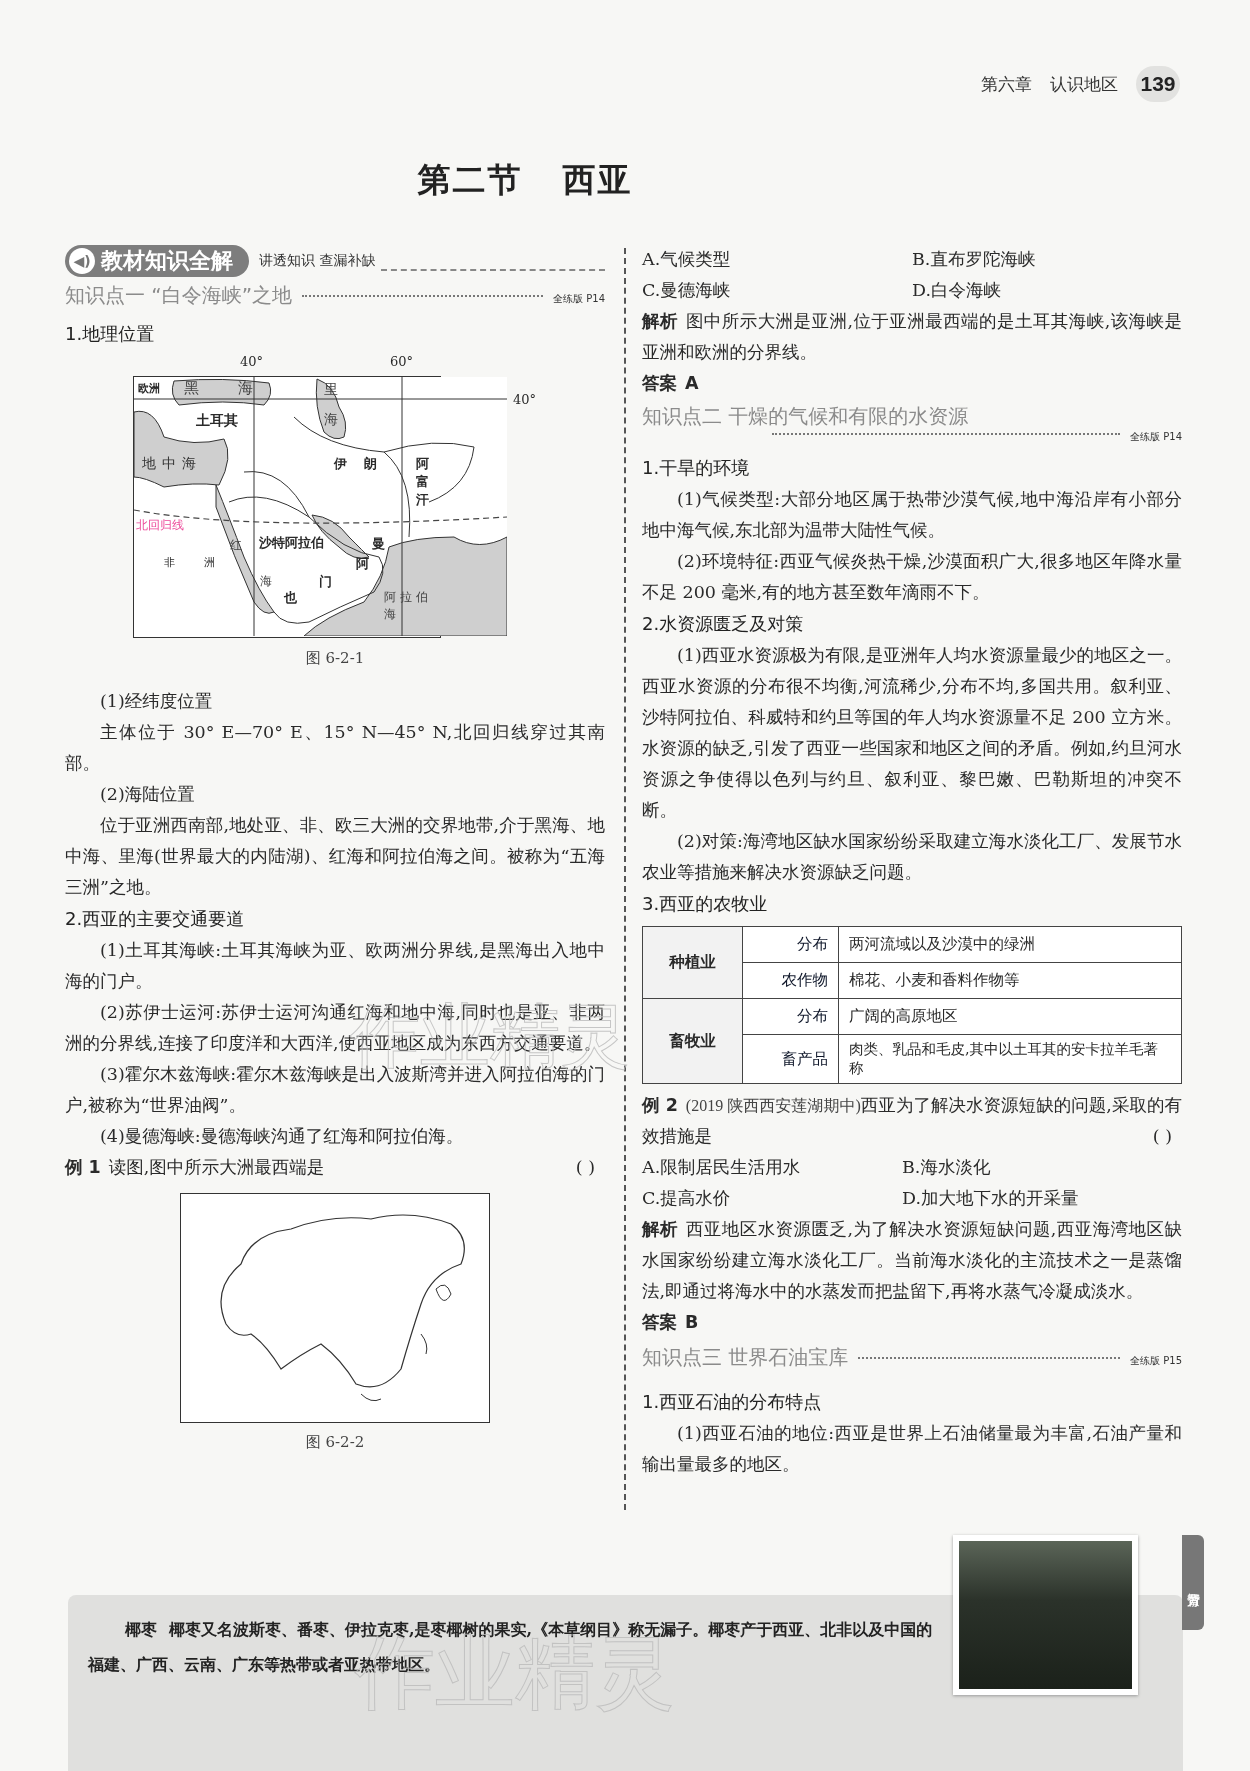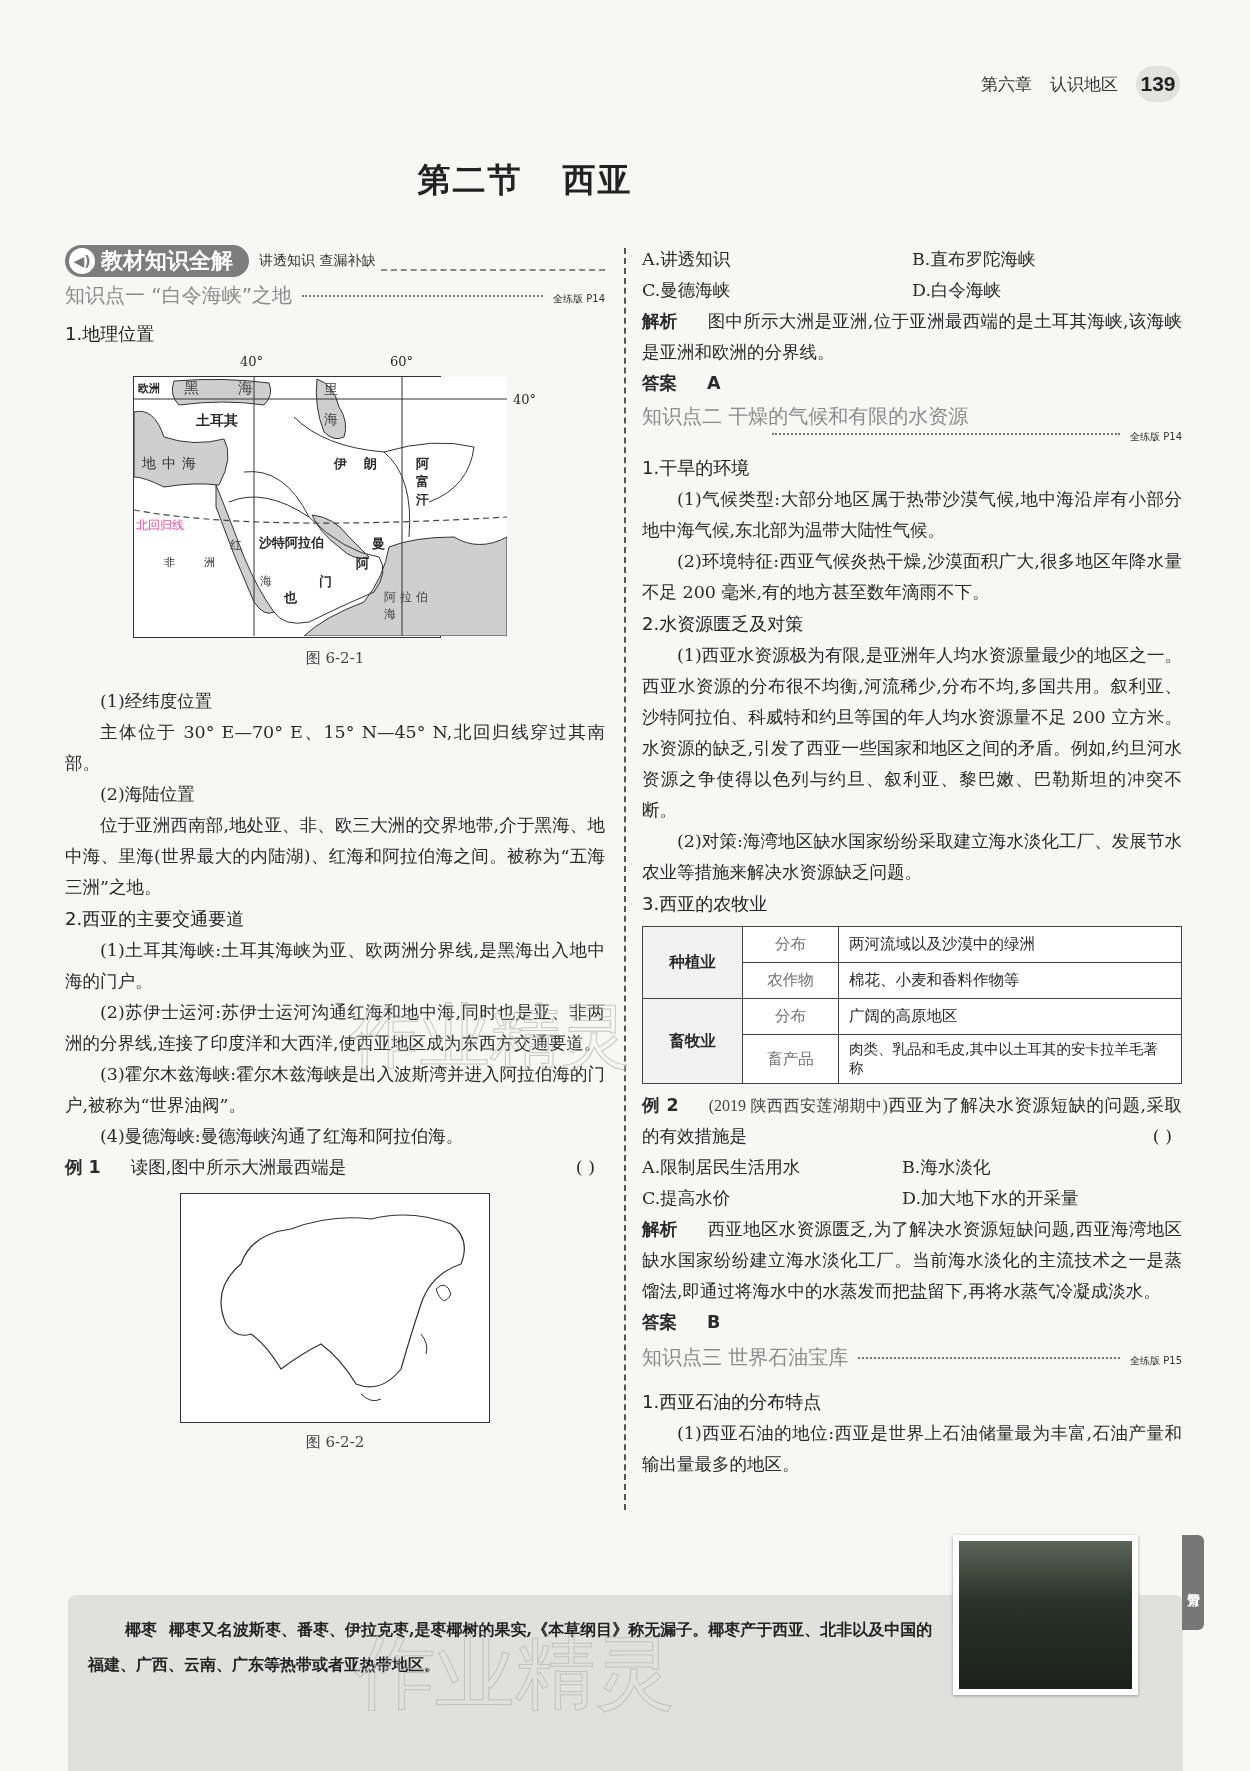--- a/index.html
+++ b/index.html
@@ -34,26 +34,26 @@
   .kp .t { font-size: 20px; color: #8b8b8b; white-space: nowrap; }
   .kp .dots { flex: 1; border-bottom: 2px dotted #777; margin: 0 10px; transform: translateY(-5px); }
   .kp .ref { font-size: 10px; color: #333; white-space: nowrap; }
 
   .fig { position: relative; border: 1.5px solid #333; background: #fff; }
   .cap { text-align: center; font-size: 15px; color: #444; margin-top: 10px; }
 
   .opts { display: grid; grid-template-columns: 1fr 1fr; font-size: 17.5px; line-height: 31px; }
   .ex { display: flex; justify-content: space-between; font-size: 17.5px; line-height: 31px; }
   .paren { margin-right: 10px; }
-  .label { font-weight: bold; font-family: "DejaVu Sans", sans-serif; margin-right: 30px; }
+  .label { font-weight: bold; font-family: "DejaVu Sans", sans-serif; margin-right: 8px; }
 
   table.ag { border-collapse: collapse; width: 100%; font-size: 15.5px; margin: 6px 0 6px; background: #fff; }
   table.ag td { border: 1.5px solid #444; padding: 5px 10px; height: 36px; }
   table.ag td.c1 { width: 100px; text-align: center; font-weight: bold; font-family: "DejaVu Sans", sans-serif; background: #f2f2f2; }
-  table.ag td.c2 { width: 96px; text-align: center; color: #737373; }
+  table.ag td.c2 { width: 96px; text-align: right; color: #0f172a; }
   .box { position: absolute; left: 68px; top: 1595px; width: 1115px; height: 176px; background: #e0e0de; border-radius: 8px 8px 0 0; }
   .box-text { position: absolute; left: 88px; top: 1612px; width: 850px; font-size: 16px; line-height: 35px; font-weight: bold; color: #222; }
   .box-text .term { margin-right: 12px; margin-left: 37px; }
   .photo { position: absolute; left: 953px; top: 1535px; width: 185px; height: 160px; border: 6px solid #fff; box-shadow: 0 1px 3px #999; background: linear-gradient(180deg, #5b6558 0%, #2b322a 40%, #1b211a 100%); }
   .tab-side { position: absolute; left: 1182px; top: 1535px; width: 22px; height: 95px; background: #777; color: #fff; border-radius: 0 6px 6px 0; font-size: 13px; writing-mode: vertical-rl; display: flex; align-items: center; justify-content: center; }
   .wm { position: absolute; font-family: "DejaVu Sans", sans-serif; color: transparent; -webkit-text-stroke: 1px #bbb; opacity: 0.8; }
 </style>
 </head>
 <body>
 
@@ -165,21 +165,21 @@
         <rect width="307" height="227" fill="#fff"></rect>
         <path d="M45,130 Q30,95 60,70 Q70,40 110,35 Q150,20 190,25 Q230,15 270,30 Q290,45 280,70 Q250,80 240,110 Q230,140 220,175 Q200,200 175,190 Q160,165 140,150 Q120,160 100,175 Q85,150 70,140 Q55,145 45,130Z" fill="none" stroke="#333" stroke-width="1.2"></path>
         <path d="M255,95 Q265,85 270,100 Q262,115 255,95Z M240,140 Q248,150 245,160 M180,200 Q190,210 200,205" fill="none" stroke="#333" stroke-width="1"></path>
       </svg>
     </div>
     <div class="cap">图 6-2-2</div>
   </div>
 
   <div class="col col-right">
     <div class="opts">
-      <span>A.讲透知识</span>
+      <span>A.气候类型</span>
       <span>B.直布罗陀海峡</span>
       <span>C.曼德海峡</span>
       <span>D.白令海峡</span>
     </div>
     <div class="p"><span class="label">解析</span><span>图中所示大洲是亚洲,位于亚洲最西端的是土耳其海峡,该海峡是亚洲和欧洲的分界线。</span></div>
     <div class="p"><span class="label">答案</span><span class="bold">A</span></div>
 
     <div class="kp" style="height:auto; display:block; margin-top:4px;">
       <div class="t">知识点二 干燥的气候和有限的水资源</div>
       <div style="display:flex; align-items:baseline;">

